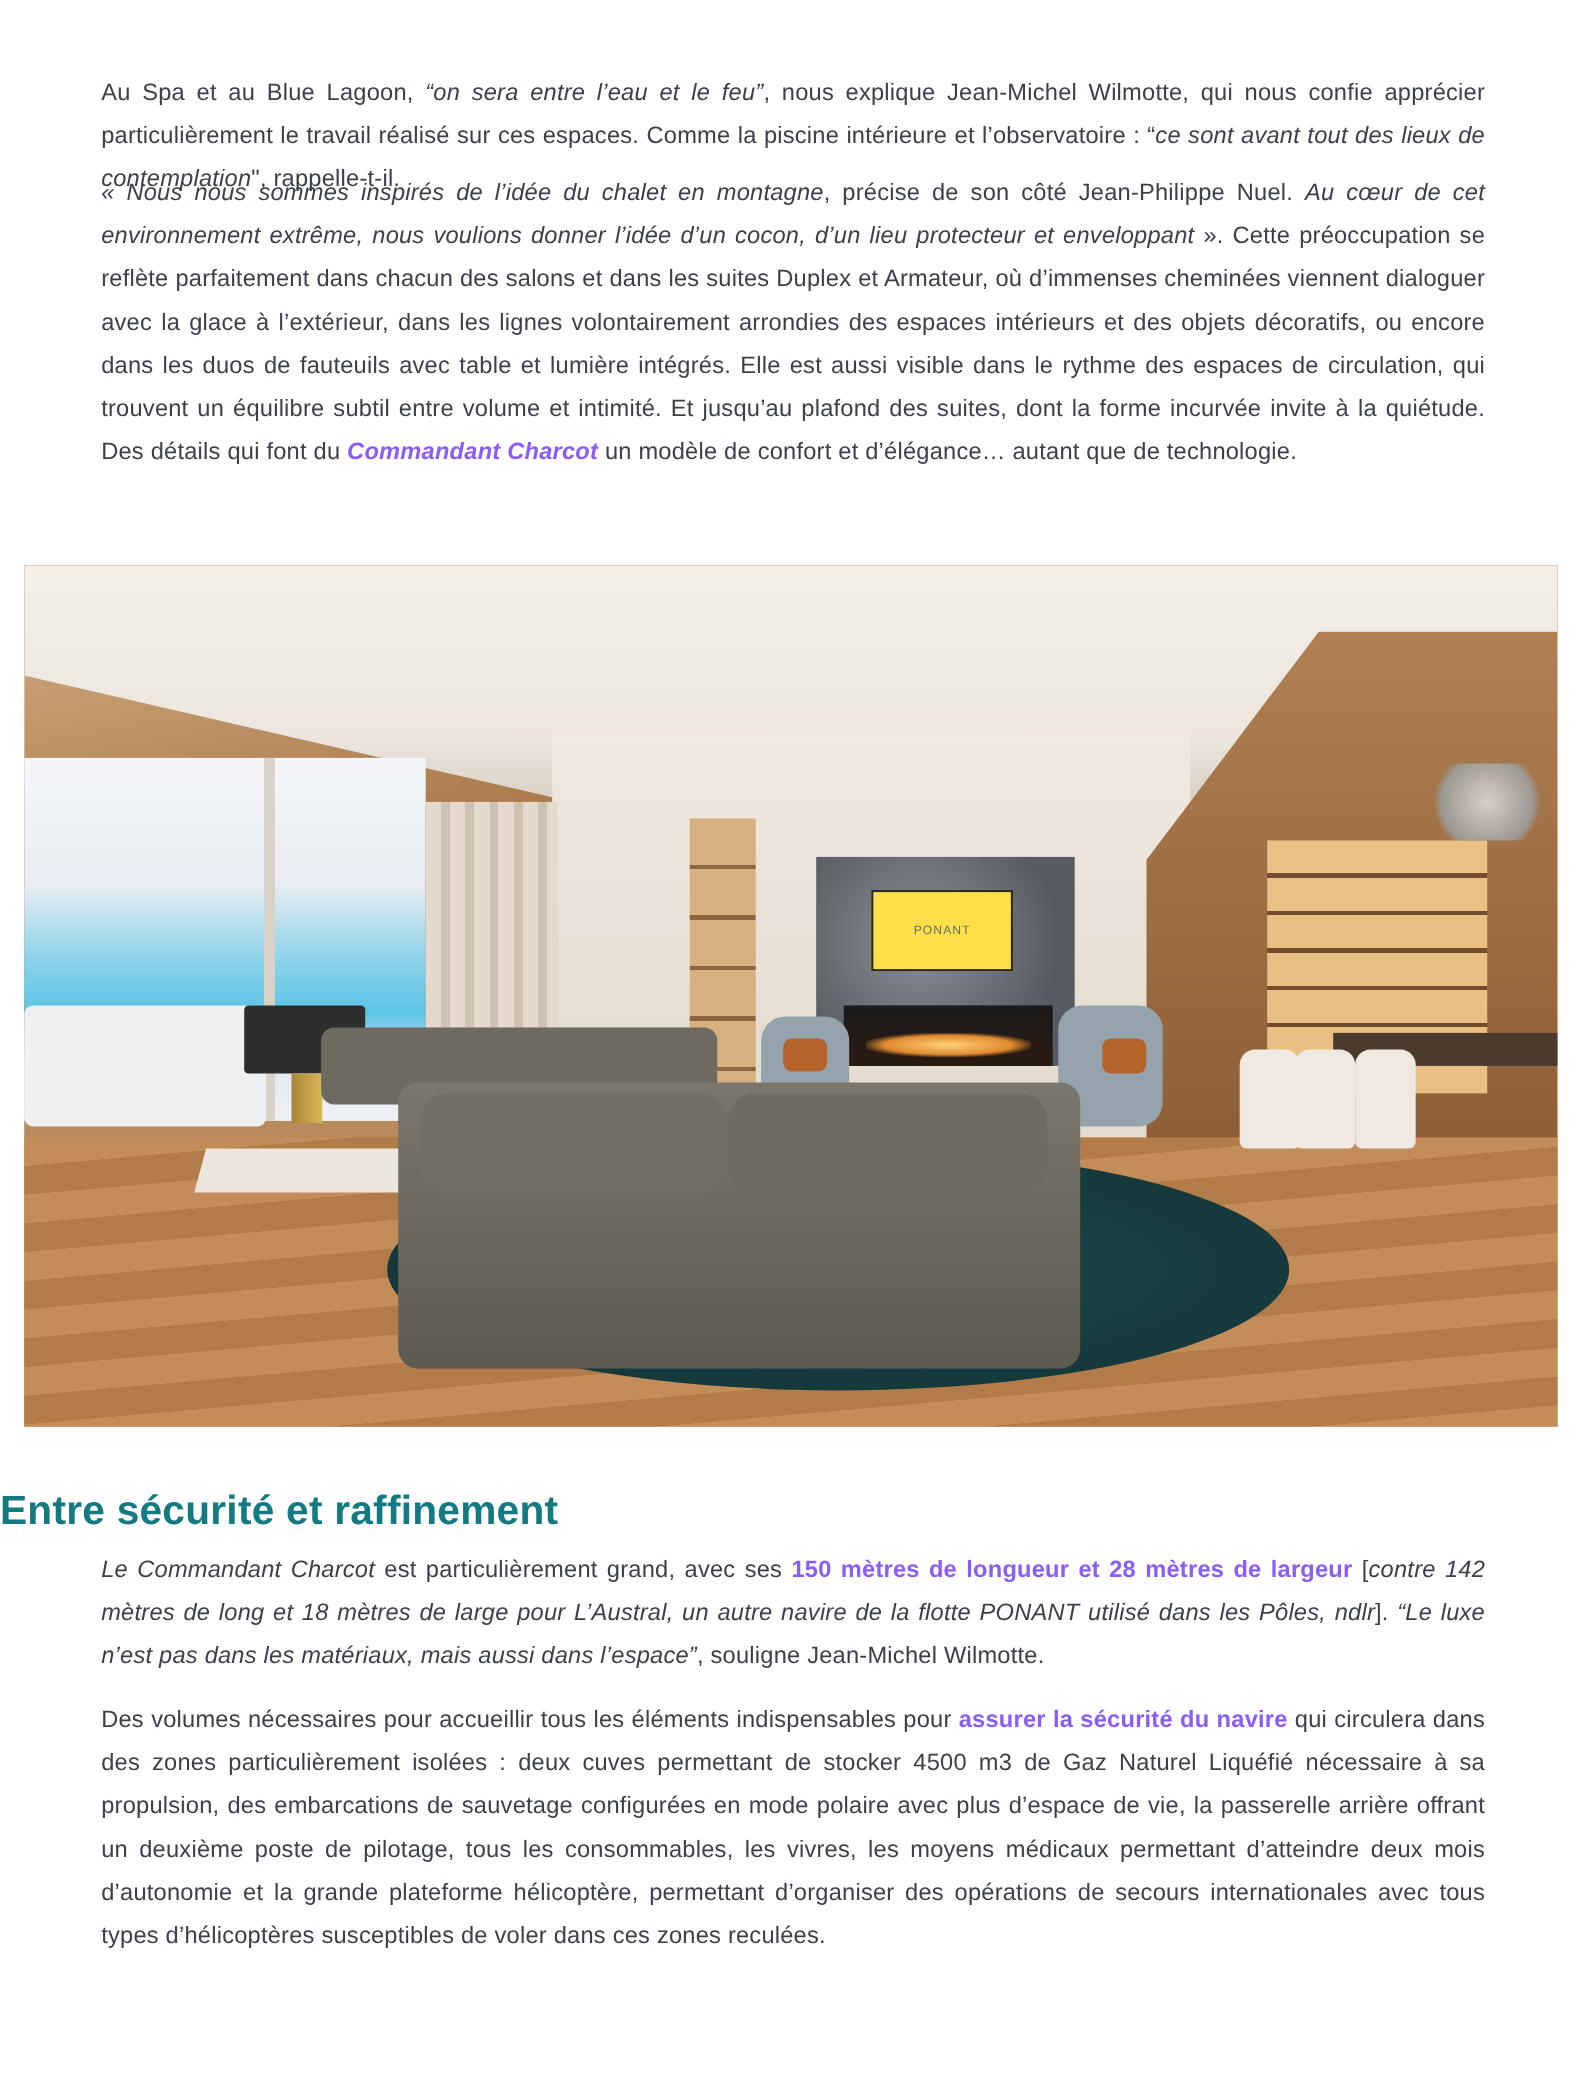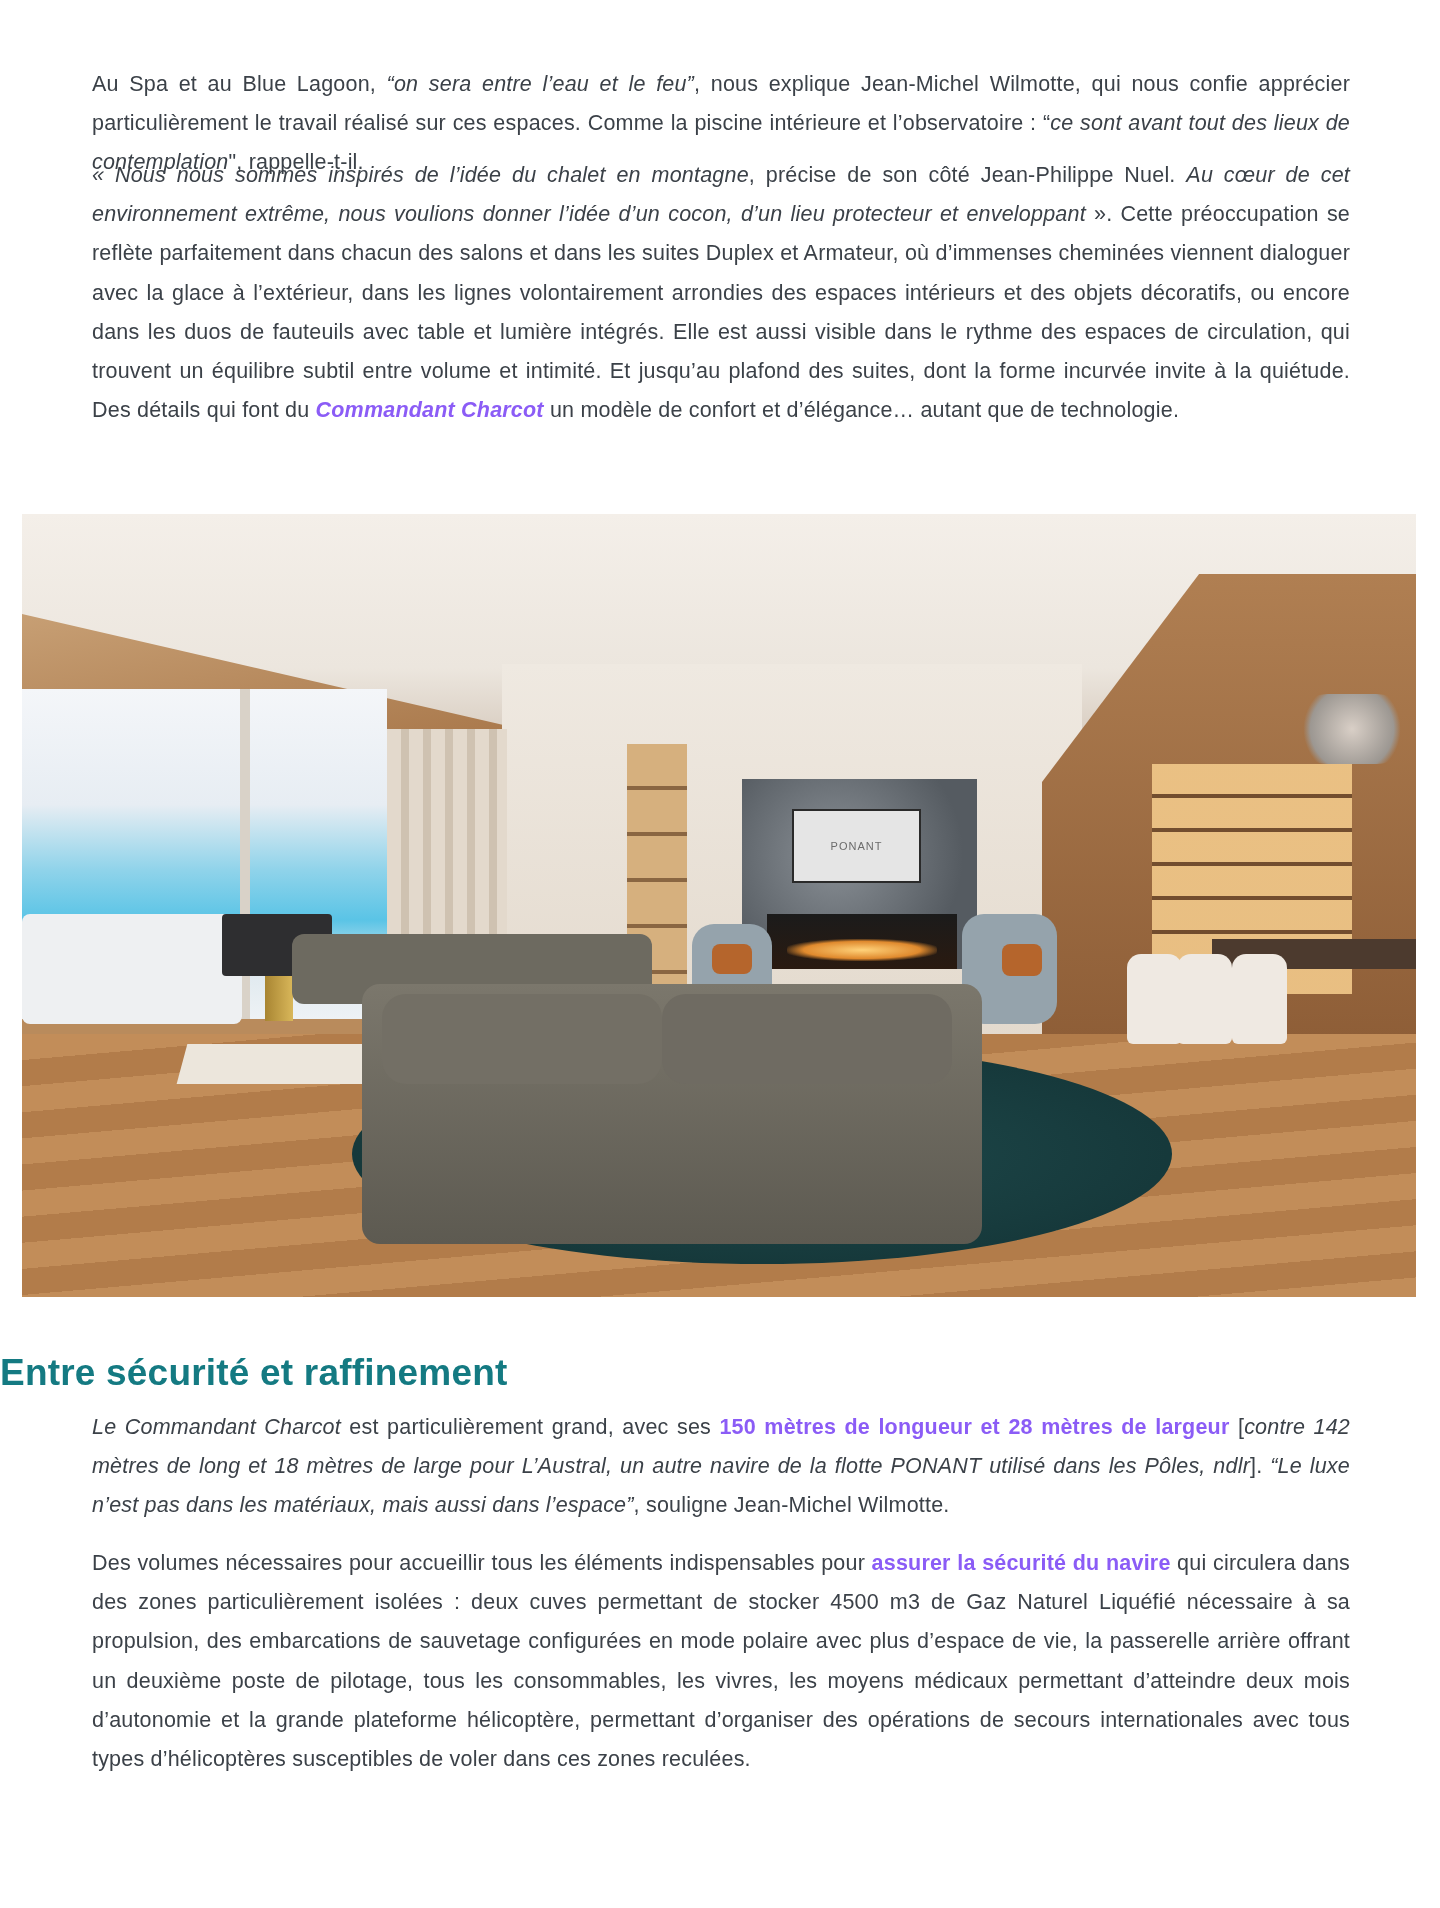--- a/index.html
+++ b/index.html
@@ -31,21 +31,21 @@
                 clip-path: polygon(42% 0,100% 0,100% 100%,0 100%,0 40%); }
   .window { left: 0; top: 175px; width: 365px; height: 330px;
             background: linear-gradient(180deg,#f4f6f9 0%,#e7edf3 35%,#8fd3ea 55%,#5ac4e6 70%,#dfe9ef 85%,#eef2f5 100%); }
   .window-mullion { left: 218px; top: 175px; width: 10px; height: 330px; background: #d9d2c8; }
   .curtain { left: 365px; top: 215px; width: 120px; height: 300px;
              background: repeating-linear-gradient(90deg,#e3d9cc 0 14px,#cfc2b1 14px 22px); }
   .bookshelf { left: 605px; top: 230px; width: 60px; height: 290px;
                background: repeating-linear-gradient(180deg,#d6b07e 0 42px,#8a6642 42px 46px); }
   .fire-panel { left: 720px; top: 265px; width: 235px; height: 190px;
                 background: radial-gradient(circle at 40% 40%,#8a9096,#555b61 70%); }
-  .tv { left: 770px; top: 295px; width: 125px; height: 70px; background: #e5e5e5;
+  .tv { left: 770px; top: 295px; width: 125px; height: 70px; background: #fde047;
         border: 2px solid #2a2a2a; font-size: 11px; color: #6b6b6b; text-align: center;
         line-height: 70px; letter-spacing: 1px; }
   .fireplace { left: 745px; top: 400px; width: 190px; height: 55px;
                background: linear-gradient(180deg,#1b1b1b,#2a1a10); }
   .fire-glow { left: 765px; top: 425px; width: 150px; height: 22px; border-radius: 10px;
                background: radial-gradient(ellipse,#ffd27a,#e08a2e 55%,rgba(0,0,0,0) 75%); }
   .cabinet { left: 1130px; top: 250px; width: 200px; height: 230px;
              background: repeating-linear-gradient(180deg,#f2c98a 0 30px,#6e4a2c 30px 34px); opacity: 0.9; }
   .pendant { left: 1270px; top: 180px; width: 120px; height: 70px; border-radius: 40px;
              background: radial-gradient(circle,#e6e6e6,#9aa0a4 60%,rgba(0,0,0,0) 70%); opacity: 0.8; }

